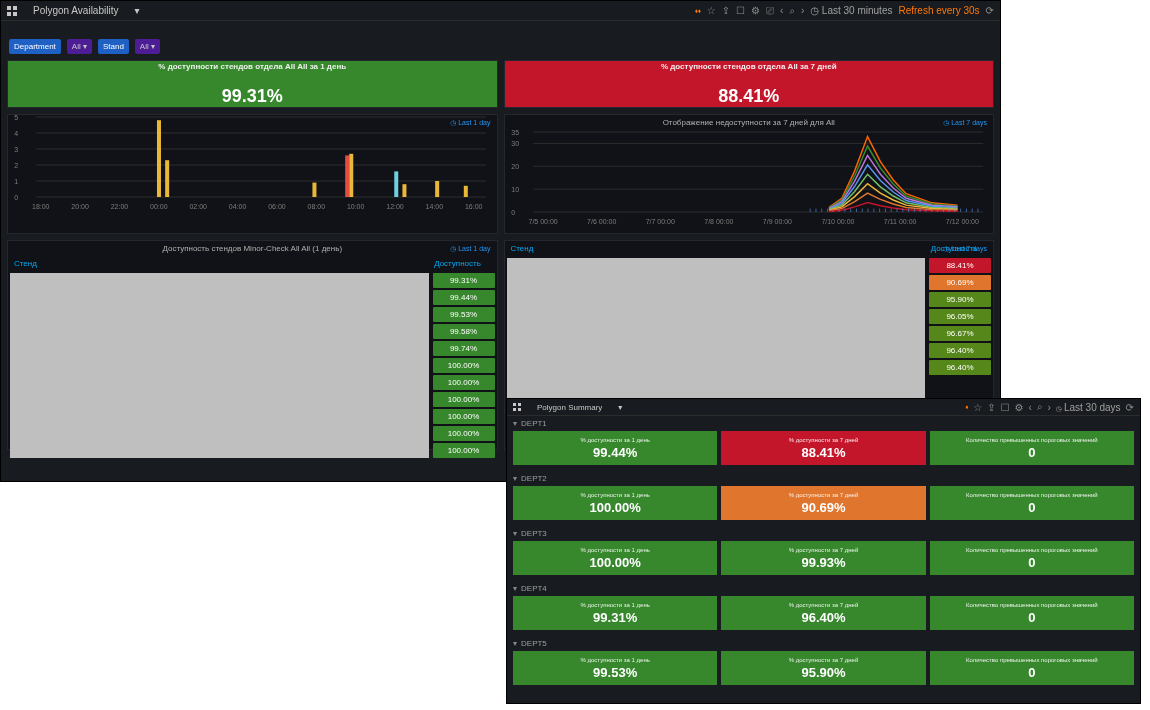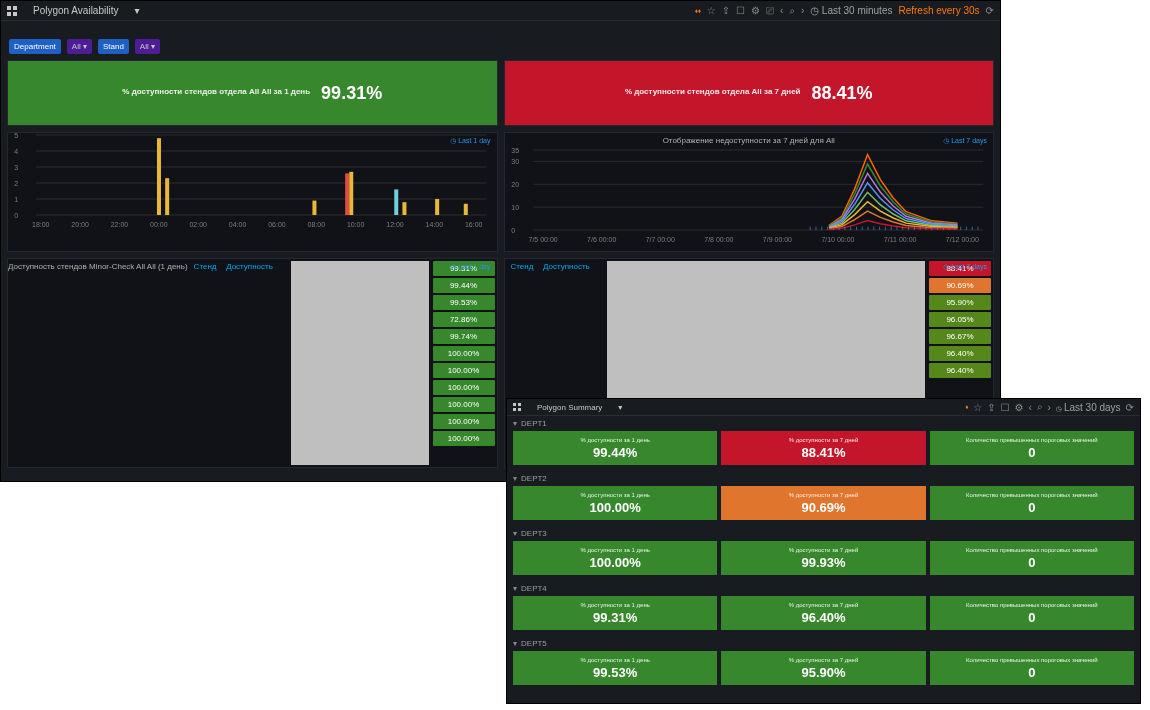--- a/index.html
+++ b/index.html
@@ -19,32 +19,32 @@
   .filter, .filter-val { display: inline-flex; align-items: center; height: 15px; padding: 0 5px; font-size: 8px; border-radius: 2px; margin-top: 12px; }
   .filter { background: #1f60c4; color: #fff; }
   .filter-val { background: #4c1d95; color: #c7c7c7; }
 
   .body1 { padding: 0 6px 6px; }
   .row { display: flex; gap: 6px; margin-bottom: 6px; }
   .panel { background: #111217; border: 1px solid #24272d; position: relative; }
   .p-title { text-align: center; font-size: 8px; color: #b0b0b0; padding: 3px 0; }
   .p-link { position: absolute; right: 6px; top: 4px; font-size: 7px; color: #2196f3; cursor: pointer; }
 
-  .bigstat { flex: 1; display: flex; flex-direction: row; align-items: center; justify-content: center; height: 66px; font-weight: 600; gap: 11px; }
+  .bigstat { flex: 1; display: flex; flex-direction: column; align-items: center; justify-content: center; height: 48px; font-weight: 600; gap: 11px; }
   .bigstat .lbl { font-size: 8px; opacity: .9; margin-bottom: 4px; }
   .bigstat .val { font-size: 18px; }
   .bg-green { background: #37872d; color: #fff; }
   .bg-red   { background: #c4162a; color: #fff; }
   .bg-orange{ background: #e0752d; color: #fff; }
 
   .chart { flex: 1; height: 120px; }
   .chart svg { width: 100%; height: 86px; display: block; }
   .axis-x { display: flex; justify-content: space-between; font-size: 7px; color: #7d7d7d; padding: 2px 14px 0 24px; }
 
-  .tbl { flex: 1; height: 210px; display: flex; flex-direction: row; }
+  .tbl { flex: 1; height: 210px; display: flex; flex-direction: column; }
   .tbl-hdr { display: flex; font-size: 8px; color: #03a9f4; padding: 3px 6px; }
   .tbl-body { display: flex; flex: 1; }
   .tbl-grey { flex: 1; background: #bfbfbf; margin: 2px; }
   .tbl-col  { width: 66px; display: flex; flex-direction: column; gap: 2px; padding: 2px 2px; }
   .cell { height: 15px; line-height: 15px; text-align: center; font-size: 8px; color: #fff; border-radius: 1px; }
   .c-green  { background: #37872d; }
   .c-red    { background: #c4162a; }
   .c-orange { background: #e0752d; }
   .c-yellow { background: #56871a; }
 
@@ -223,21 +223,21 @@
         <div class="tbl-hdr">
           <span style="flex:1">Стенд</span>
           <span style="width:66px;text-align:center">Доступность</span>
         </div>
         <div class="tbl-body">
           <div class="tbl-grey"></div>
           <div class="tbl-col" id="tblL">
               <div class="cell c-green">99.31%</div>
               <div class="cell c-green">99.44%</div>
               <div class="cell c-green">99.53%</div>
-              <div class="cell c-green">72.86%</div>
+              <div class="cell c-green">99.58%</div>
               <div class="cell c-green">99.74%</div>
               <div class="cell c-green">100.00%</div>
               <div class="cell c-green">100.00%</div>
               <div class="cell c-green">100.00%</div>
               <div class="cell c-green">100.00%</div>
               <div class="cell c-green">100.00%</div>
               <div class="cell c-green">100.00%</div>
             </div>
         </div>
       </div>

